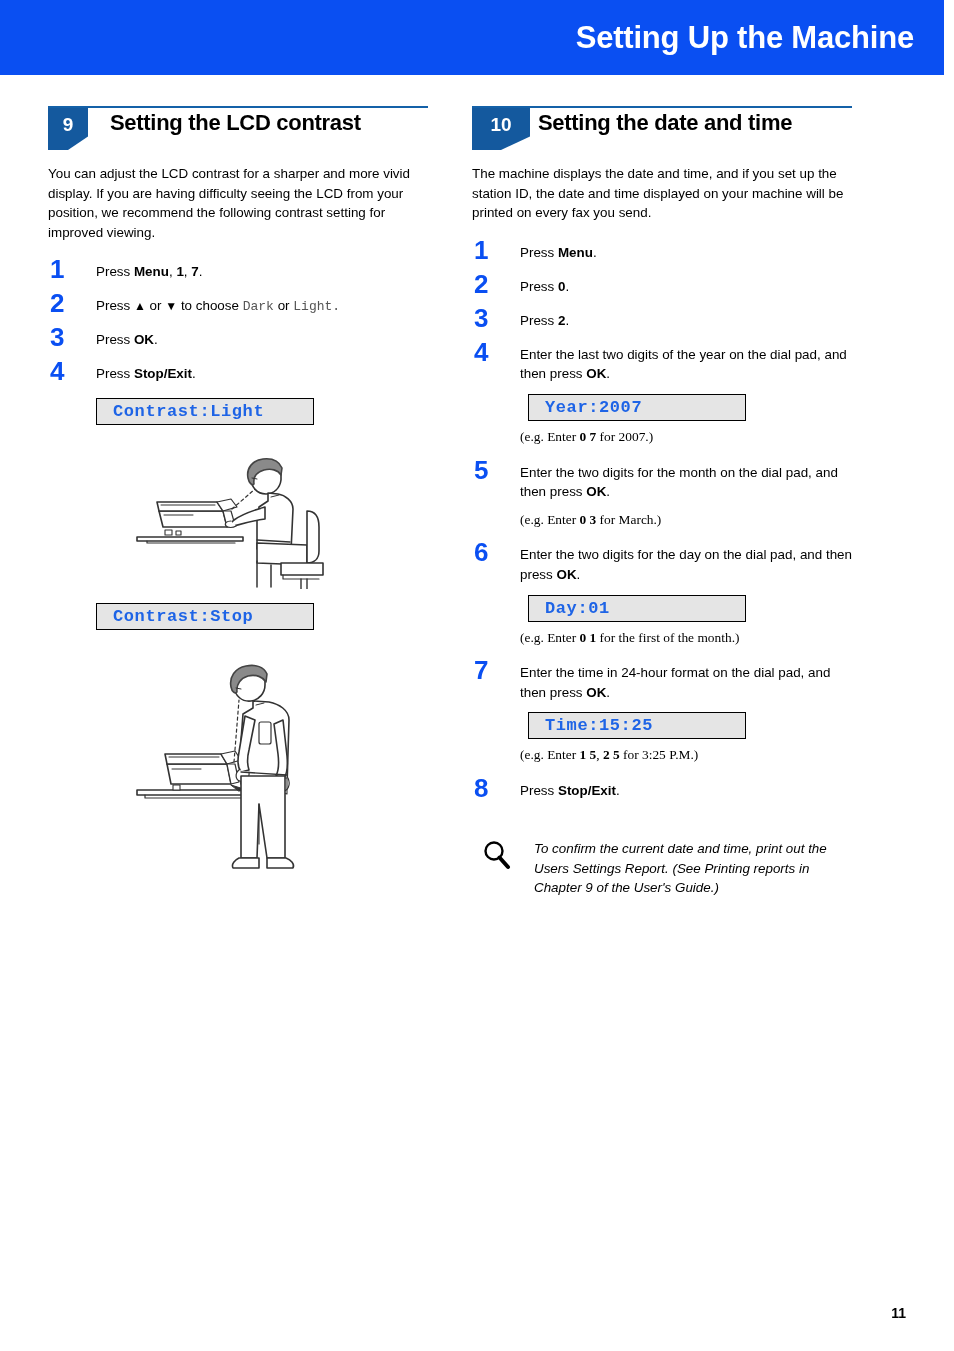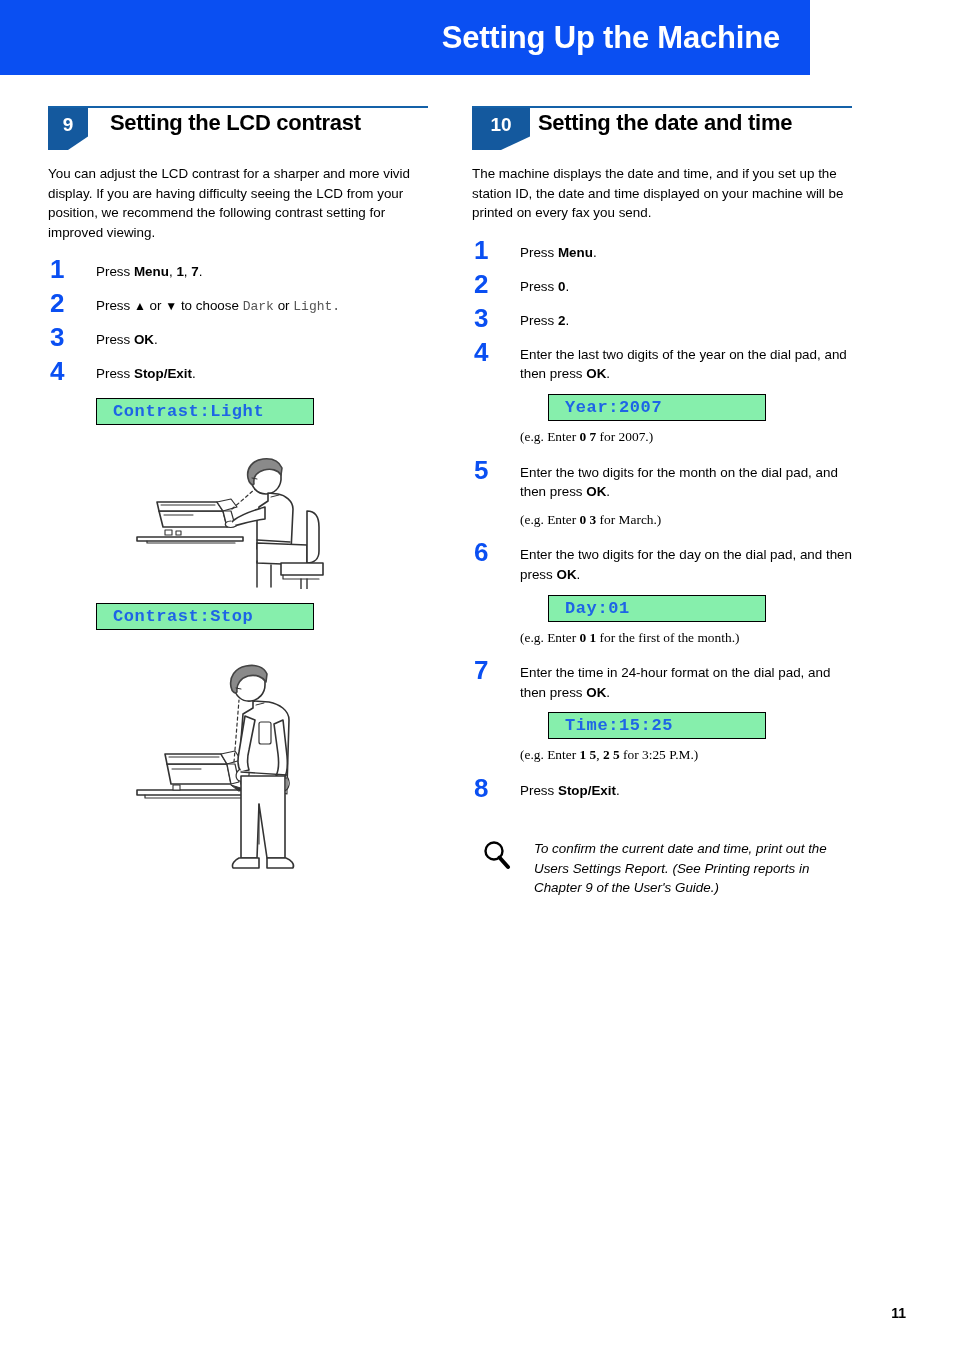--- a/index.html
+++ b/index.html
@@ -14,21 +14,21 @@
     position: relative;
     font-family: "Liberation Sans", sans-serif;
     color: #000000;
     overflow: hidden;
   }
 
   
   .banner {
     position: absolute;
     left: 0; top: 0;
-    width: 810px;
+    width: 944px;
     height: 75px;
     background: #0A4FF2;
   }
   .banner-title {
     position: absolute;
     right: 30px;
     top: 50%;
     transform: translateY(-50%);
     color: #ffffff;
     font-size: 31px;
@@ -129,31 +129,31 @@
   .arrow { font-size: 12px; }
 
   
   .lcd {
     border: 1.6px solid #000000;
     height: 27px;
     margin: 10px 0 6px 0;
     display: flex;
     align-items: center;
     padding-left: 16px;
-    background: #86efac;
+    background: #e5e5e5;
   }
   .lcd-text {
     font-family: "Liberation Mono", "DejaVu Sans Mono", monospace;
     font-size: 17px;
     font-weight: bold;
     color: #1E64E6;
     letter-spacing: 0.6px;
   }
   .lcd-left  { width: 218px; margin-left: 48px; }
-  .lcd-right { width: 218px; margin-left: 76px; }
+  .lcd-right { width: 218px; margin-left: 56px; }
 
   .eg {
     font-size: 13.4px;
     line-height: 19.6px;
     margin: 6px 0 14px 48px;
     font-family: Liberation Serif, serif;
   }
   .eg b { font-weight: bold; }
 
   

